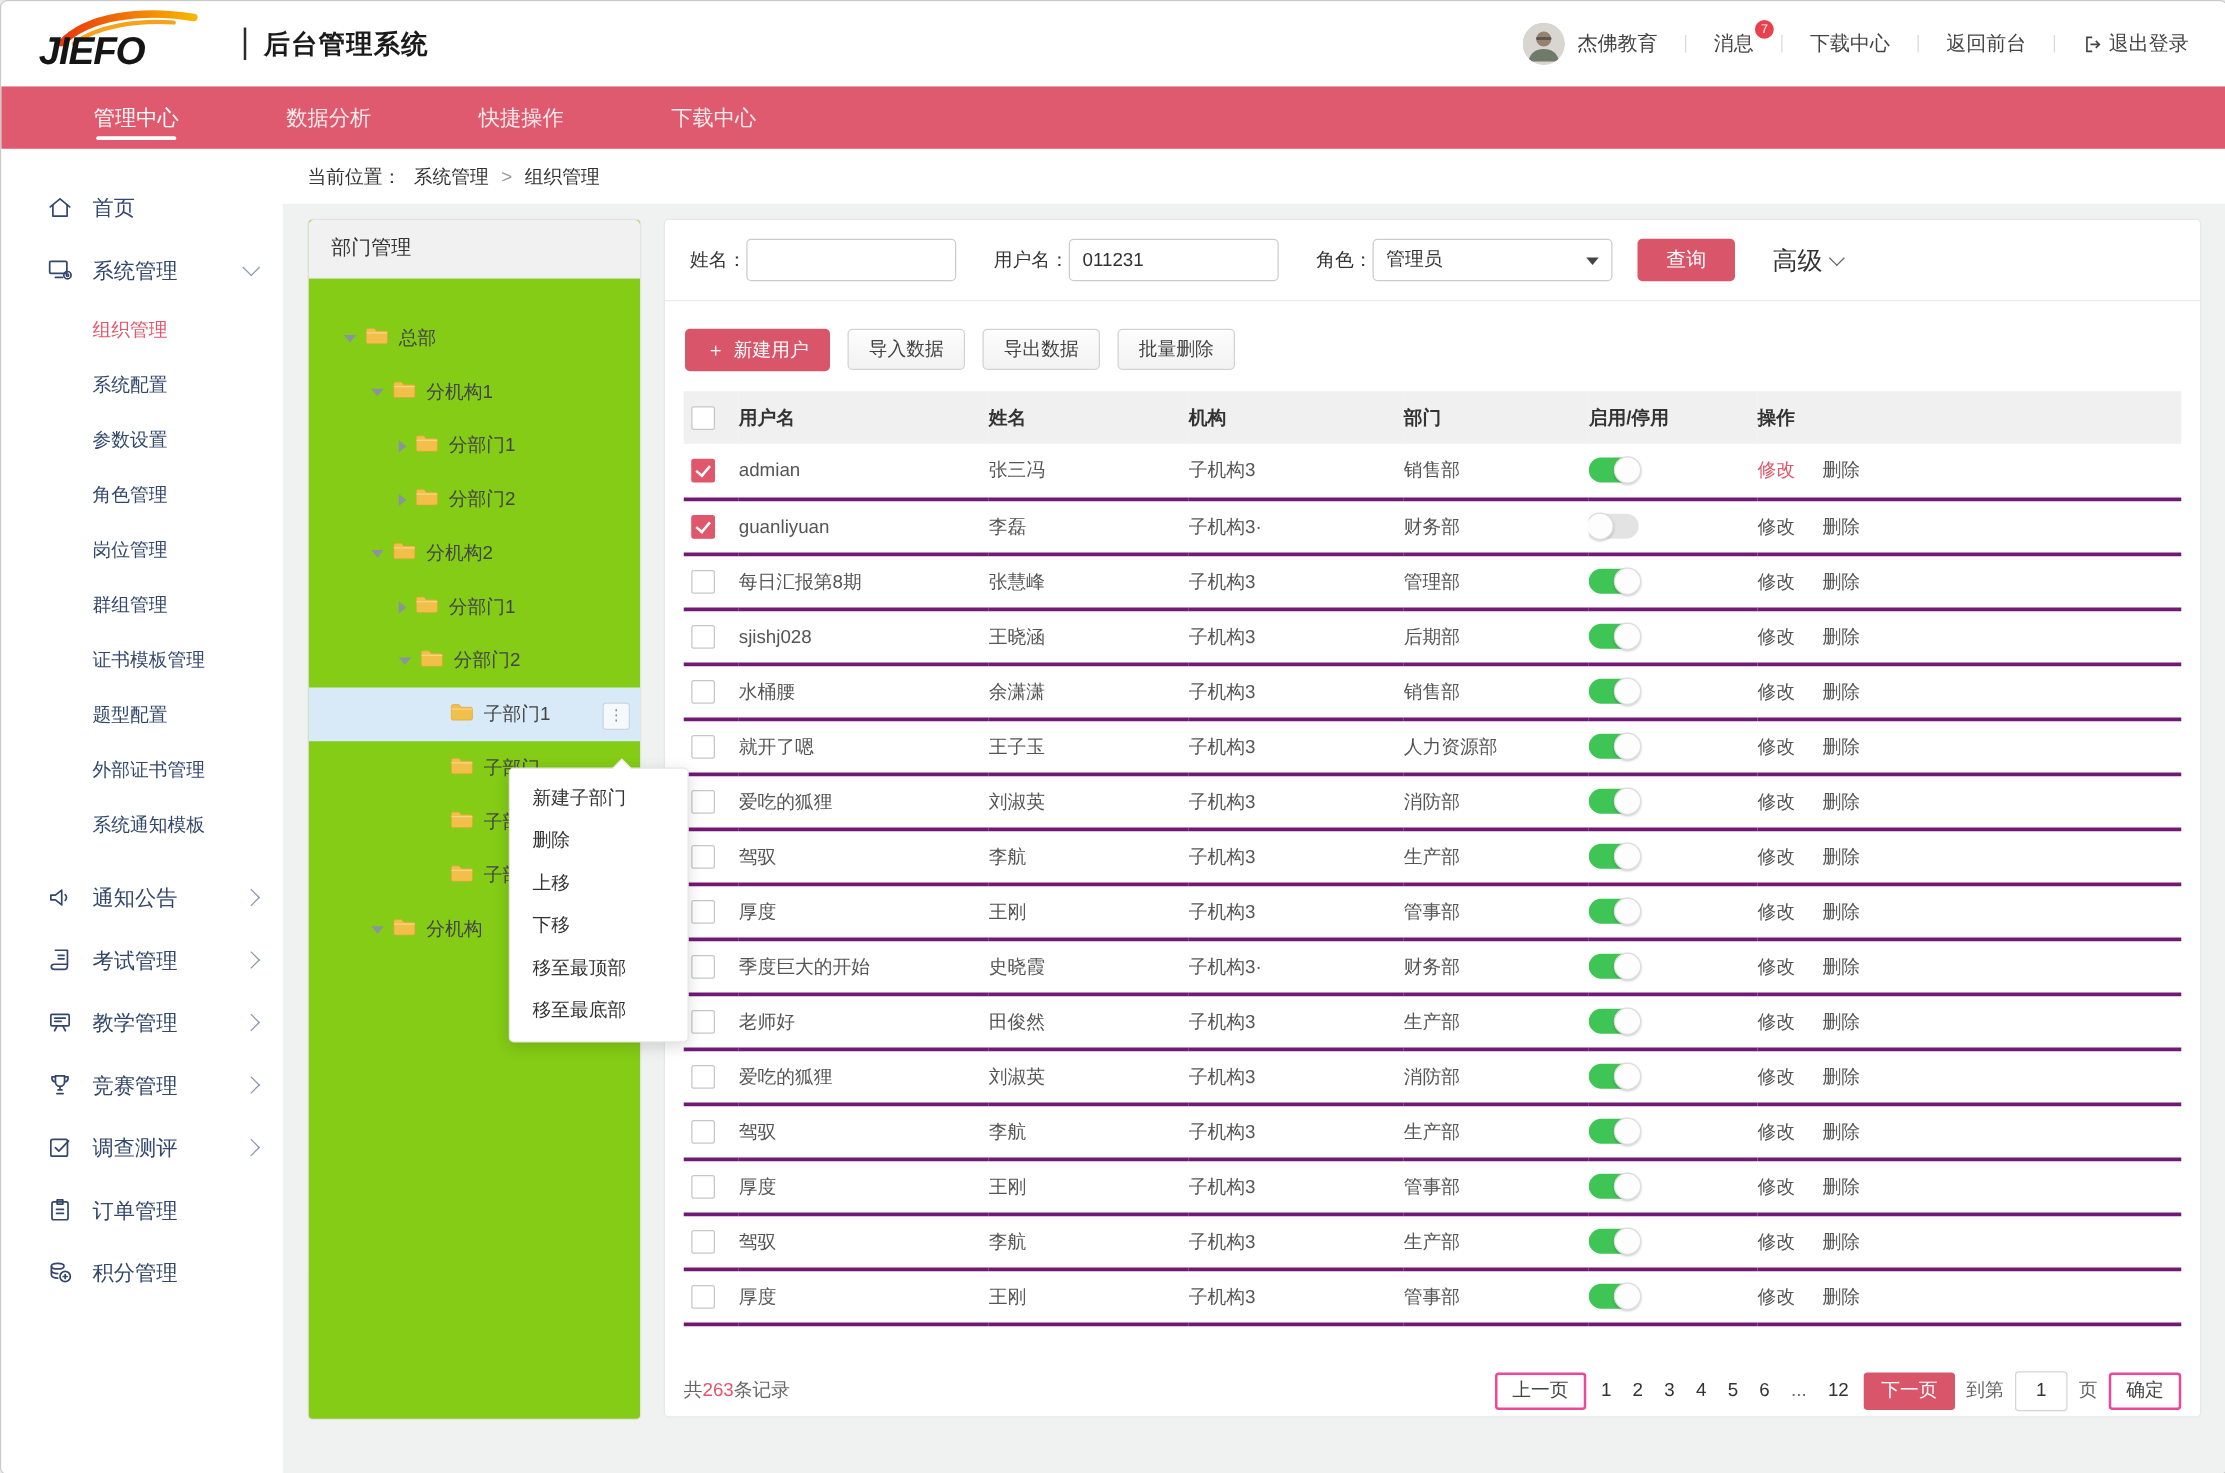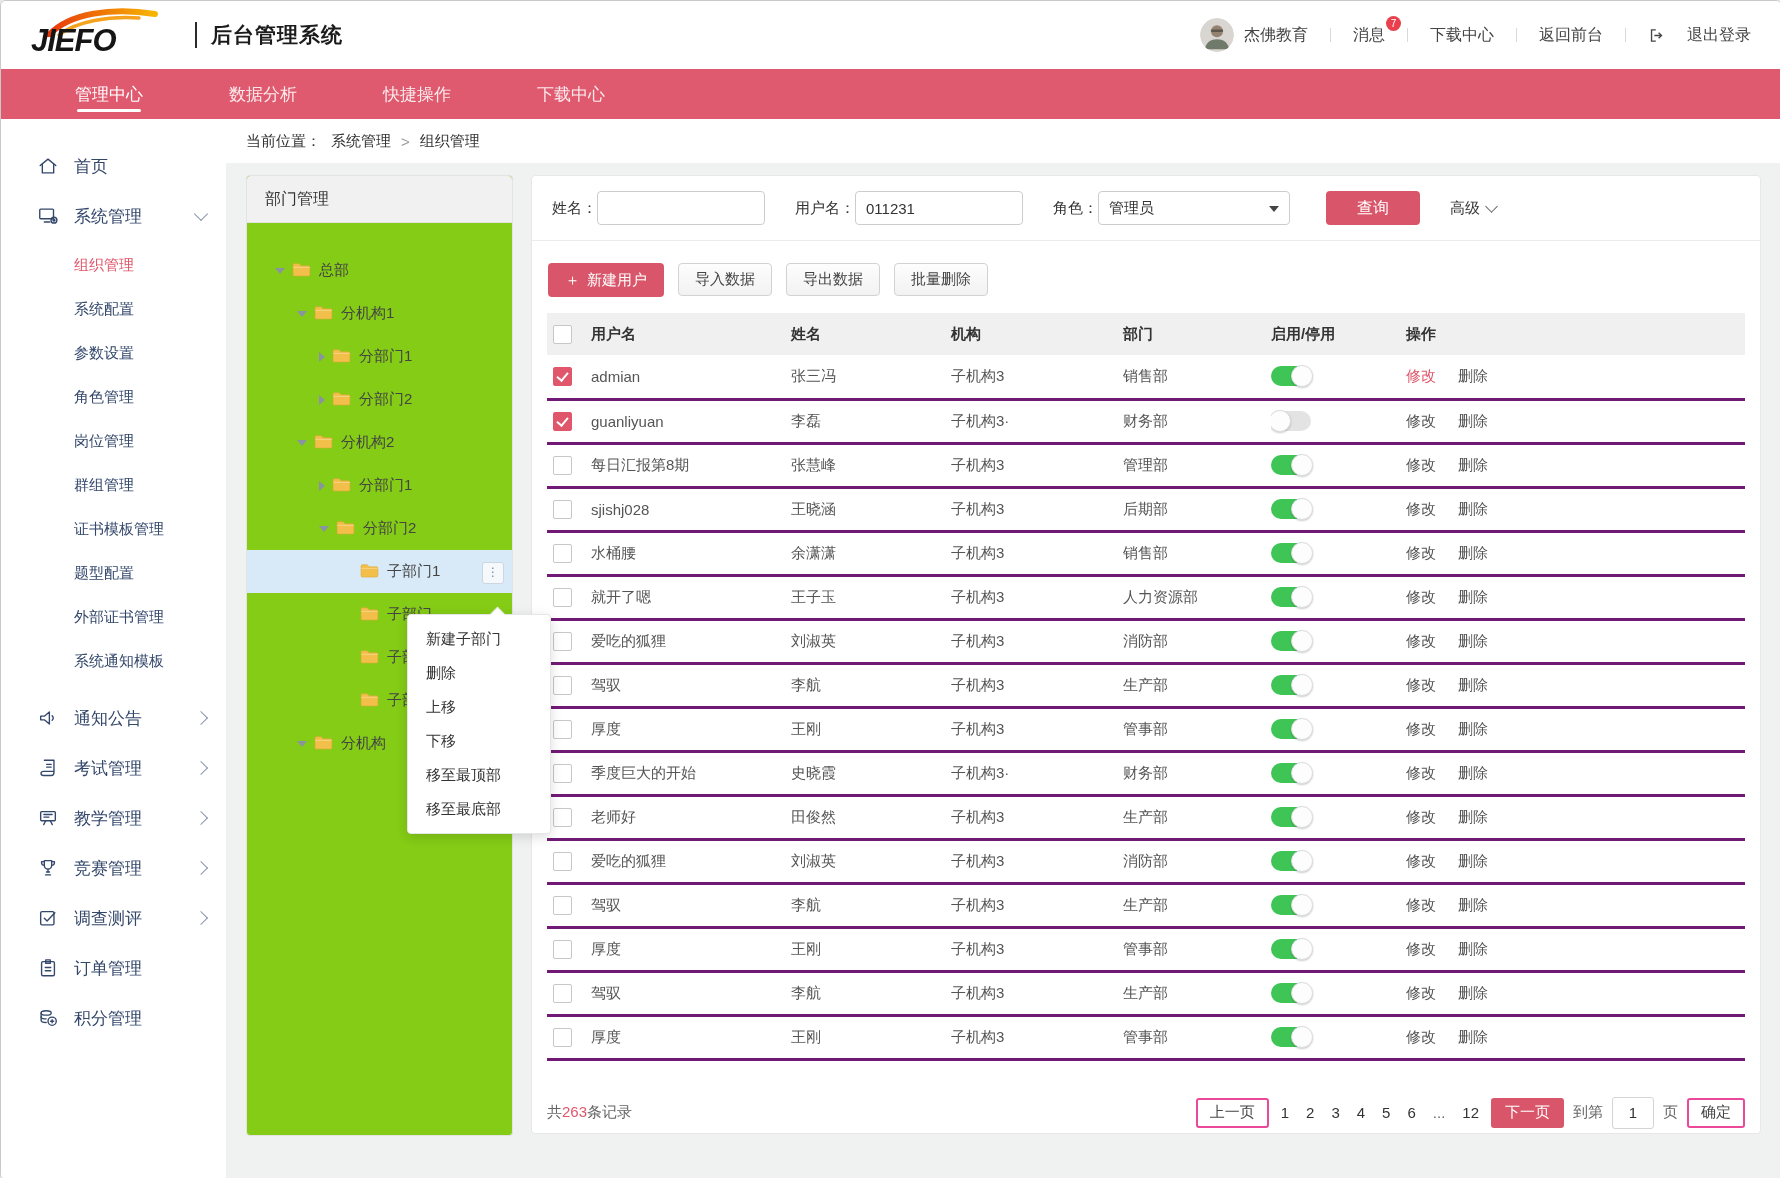--- a/index.html
+++ b/index.html
@@ -12,21 +12,21 @@
   .logo-mark svg{position:absolute;left:12px;top:-2px;}
   .logo-text{position:absolute;left:0;bottom:2px;font-size:31px;font-weight:bold;letter-spacing:-1px;color:#151515;font-style:italic;}
   .logo-sep{width:2px;height:26px;background:#2b2b2b;}
   .app-title{font-size:21px;font-weight:bold;color:#1b1b1b;letter-spacing:1px;}
   .top-right{display:flex;align-items:center;gap:0;font-size:16px;color:#444;}
   .top-right .sep{width:1px;height:14px;background:#d9d9d9;margin:0 22px;}
   .avatar{width:34px;height:34px;border-radius:50%;overflow:hidden;margin-right:10px;flex:none;}
   .toplink{color:#444;cursor:pointer;}
   .msg-wrap{position:relative;display:inline-block;}
   .badge{position:absolute;top:-9px;right:-16px;min-width:15px;height:15px;border-radius:8px;background:#e8414d;color:#fff;font-size:10px;line-height:15px;text-align:center;padding:0 2px;box-sizing:border-box;}
-  .logout{display:flex;align-items:center;gap:22px;}
+  .logout{display:flex;align-items:center;gap:4px;}
 
   
   .navbar{position:absolute;left:0;top:68px;width:100%;height:50px;background:#e05a6f;display:flex;align-items:stretch;box-sizing:border-box;padding-left:74px;z-index:2;}
   .nav-item{position:relative;display:flex;align-items:center;color:rgba(255,255,255,.88);font-size:17px;margin-right:86px;cursor:pointer;}
   .nav-item.active{color:#fff;}
   .nav-item.active::after{content:"";position:absolute;left:2px;right:2px;bottom:7px;height:3px;background:#fff;border-radius:2px;}
 
   
   .sidebar{position:absolute;left:0;top:118px;width:225px;bottom:0;background:#fff;z-index:1;box-sizing:border-box;padding-top:22px;overflow:hidden;}
   .side-top{position:relative;height:50px;display:flex;align-items:center;padding-left:36px;gap:15px;color:#33476b;font-size:17px;cursor:pointer;}
@@ -63,22 +63,22 @@
   .ctx-item{height:34px;line-height:34px;padding-left:18px;font-size:15px;color:#333;cursor:pointer;}
 
   
   .main-card{position:absolute;left:530px;top:174px;width:1230px;height:959px;background:#fff;border:1px solid #e7e7e7;border-radius:4px;box-sizing:border-box;}
   .filter-row{height:64px;display:flex;align-items:center;border-bottom:1px solid #ececec;padding:0 16px;font-size:15px;color:#333;}
   .f-label{margin-left:30px;}
   .f-label:first-child{margin-left:4px;}
   .f-input{width:168px;height:34px;border:1px solid #ccc;border-radius:4px;box-sizing:border-box;padding:0 10px;font-size:15px;color:#333;font-family:inherit;background:#fff;}
   .f-select{position:relative;width:192px;height:34px;border:1px solid #ccc;border-radius:4px;box-sizing:border-box;padding:0 10px;line-height:32px;background:#fff;cursor:pointer;}
   .f-select .caret{position:absolute;right:10px;top:14px;width:0;height:0;border-left:5px solid transparent;border-right:5px solid transparent;border-top:6px solid #444;}
-  .btn-search{margin-left:36px;width:94px;height:34px;background:#d9566a;color:#fff;border:none;border-radius:4px;font-size:16px;cursor:pointer;font-family:inherit;}
-  .adv{display:flex;align-items:center;gap:7px;margin-left:30px;cursor:pointer;font-size:15px;color:#333;}
+  .btn-search{margin-left:20px;width:78px;height:34px;background:#d9566a;color:#fff;border:none;border-radius:4px;font-size:16px;cursor:pointer;font-family:inherit;}
+  .adv{display:flex;align-items:center;gap:7px;margin-left:30px;cursor:pointer;font-size:20px;color:#333;}
   .adv .chev2{width:8px;height:8px;border-right:1.6px solid #666;border-bottom:1.6px solid #666;transform:rotate(45deg);margin-top:-4px;}
 
   .toolbar{display:flex;gap:14px;padding:22px 16px 16px;}
   .btn-primary{height:34px;padding:0 17px;background:#d9566a;color:#fff;border:none;border-radius:4px;font-size:15px;cursor:pointer;display:flex;align-items:center;gap:7px;font-family:inherit;}
   .btn-plain{height:33px;padding:0 16px;background:linear-gradient(#fdfdfd,#f2f2f2);border:1px solid #d2d2d2;border-radius:4px;color:#444;font-size:15px;cursor:pointer;font-family:inherit;}
 
   table.users{width:calc(100% - 30px);margin:0 15px;border-collapse:collapse;table-layout:fixed;}
   table.users thead tr{background:#f0f0f0;height:42px;}
   table.users th{font-size:15px;color:#333;text-align:left;font-weight:bold;padding:0;}
   table.users tbody tr{height:44px;border-bottom:3px solid #701a75;}

